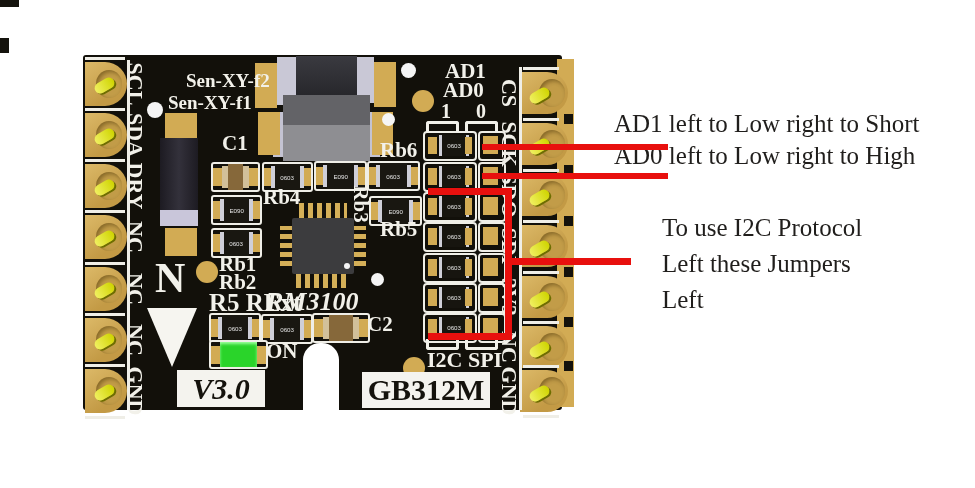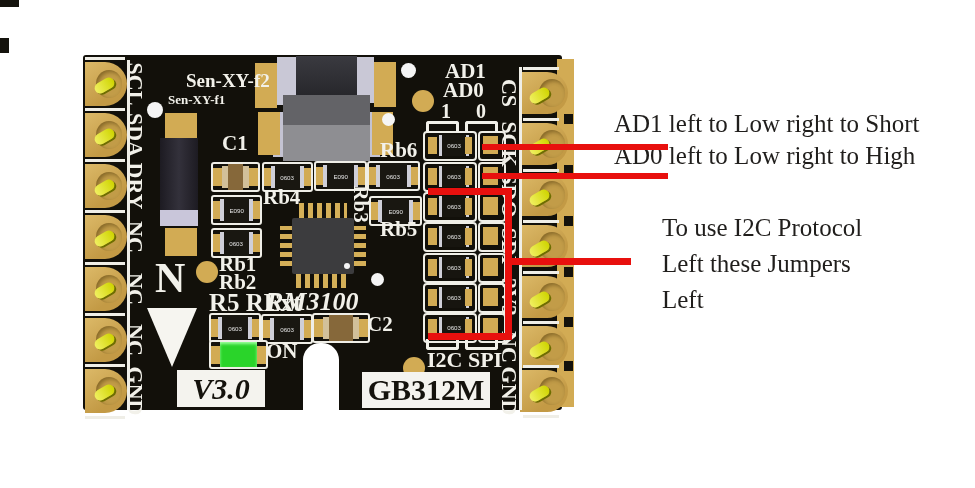--- a/index.html
+++ b/index.html
@@ -345,21 +345,21 @@
 
     <div class="dot" style="left:64px;top:47px;width:16px;height:16px;background:#f5f5f5;"></div>
     <div class="dot" style="left:318px;top:8px;width:15px;height:15px;background:#f5f5f5;"></div>
     <div class="dot" style="left:299px;top:58px;width:13px;height:13px;background:#f5f5f5;"></div>
     <div class="dot" style="left:288px;top:218px;width:13px;height:13px;background:#f5f5f5;"></div>
     <div class="dot gold" style="left:329px;top:35px;width:22px;height:22px;"></div>
     <div class="dot gold" style="left:113px;top:206px;width:22px;height:22px;"></div>
     <div class="dot gold" style="left:320px;top:302px;width:22px;height:22px;"></div>
 
     <div class="silk" style="left:103px;top:16px;font-size:19px;">Sen-XY-f2</div>
-    <div class="silk" style="left:85px;top:38px;font-size:13px;font-family:Liberation Serif, serif;">Sen-XY-f1</div>
+    <div class="silk" style="left:85px;top:38px;font-size:19px;font-family:Liberation Serif, serif;">Sen-XY-f1</div>
     <div class="silk" style="left:139px;top:78px;font-size:21px;">C1</div>
     <div class="silk" style="left:297px;top:85px;font-size:21px;">Rb6</div>
     <div class="silk" style="left:180px;top:132px;font-size:21px;">Rb4</div>
     <div class="vlabel" style="left:277px;top:149px;font-size:21px;">Rb3</div>
     <div class="silk" style="left:297px;top:164px;font-size:21px;">Rb5</div>
     <div class="silk" style="left:136px;top:199px;font-size:21px;">Rb1</div>
     <div class="silk" style="left:136px;top:217px;font-size:21px;">Rb2</div>
     <div class="silk" style="left:72px;top:202px;font-size:42px;">N</div>
     <div class="tri" style="left:64px;top:253px;"></div>
     <div class="silk" style="left:126px;top:235px;font-size:25px;">R5 RExt</div>

